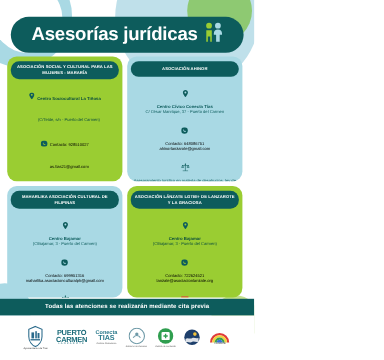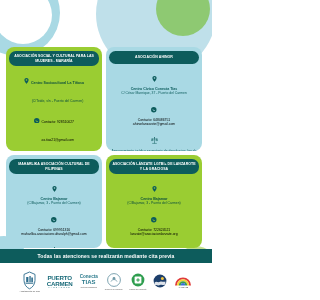--- a/index.html
+++ b/index.html
@@ -109,20 +109,31 @@
 
 <div class="poster">
 
   <div class="blob blob-a"></div>
   <div class="blob blob-b"></div>
   <div class="blob blob-c"></div>
   <div class="blob blob-d"></div>
   <div class="blob blob-e"></div>
   <div class="blob blob-f"></div>
 
+  <div class="header">
+    <span class="header-title">Asesorías jurídicas</span>
+    <span class="header-icon">
+      <svg width="16" height="18" viewBox="0 0 16 18">
+        <circle cx="4.2" cy="3.4" r="2.4" fill="#9acd32"></circle>
+        <path d="M1.9 7.2h4.6v9.6H5.2v-4.4H3.2v4.4H1.9z" fill="#9acd32"></path>
+        <circle cx="11.6" cy="3.4" r="2.4" fill="#a9d9e4"></circle>
+        <path d="M11.6 6.6c2.1 0 3.4 1.2 3.4 3.1v1.2h-1.9v5.9h-3V10.9H8.2V9.7c0-1.9 1.3-3.1 3.4-3.1z" fill="#a9d9e4"></path>
+      </svg>
+    </span>
+  </div>
 
   <div class="grid">
 
     <div class="panel green p1">
       <div class="panel-head two">ASOCIACIÓN SOCIAL Y CULTURAL PARA LAS MUJERES - MARARÍA</div>
 
       <div class="row blk blk-first">
         <span class="row-icon">
           <svg width="5" height="6" viewBox="0 0 10 12">
               <path d="M5 0C2.6 0 .8 1.8.8 4.1.8 7.2 5 12 5 12s4.2-4.8 4.2-7.9C9.2 1.8 7.4 0 5 0z" fill="#0d5c5c"></path>

